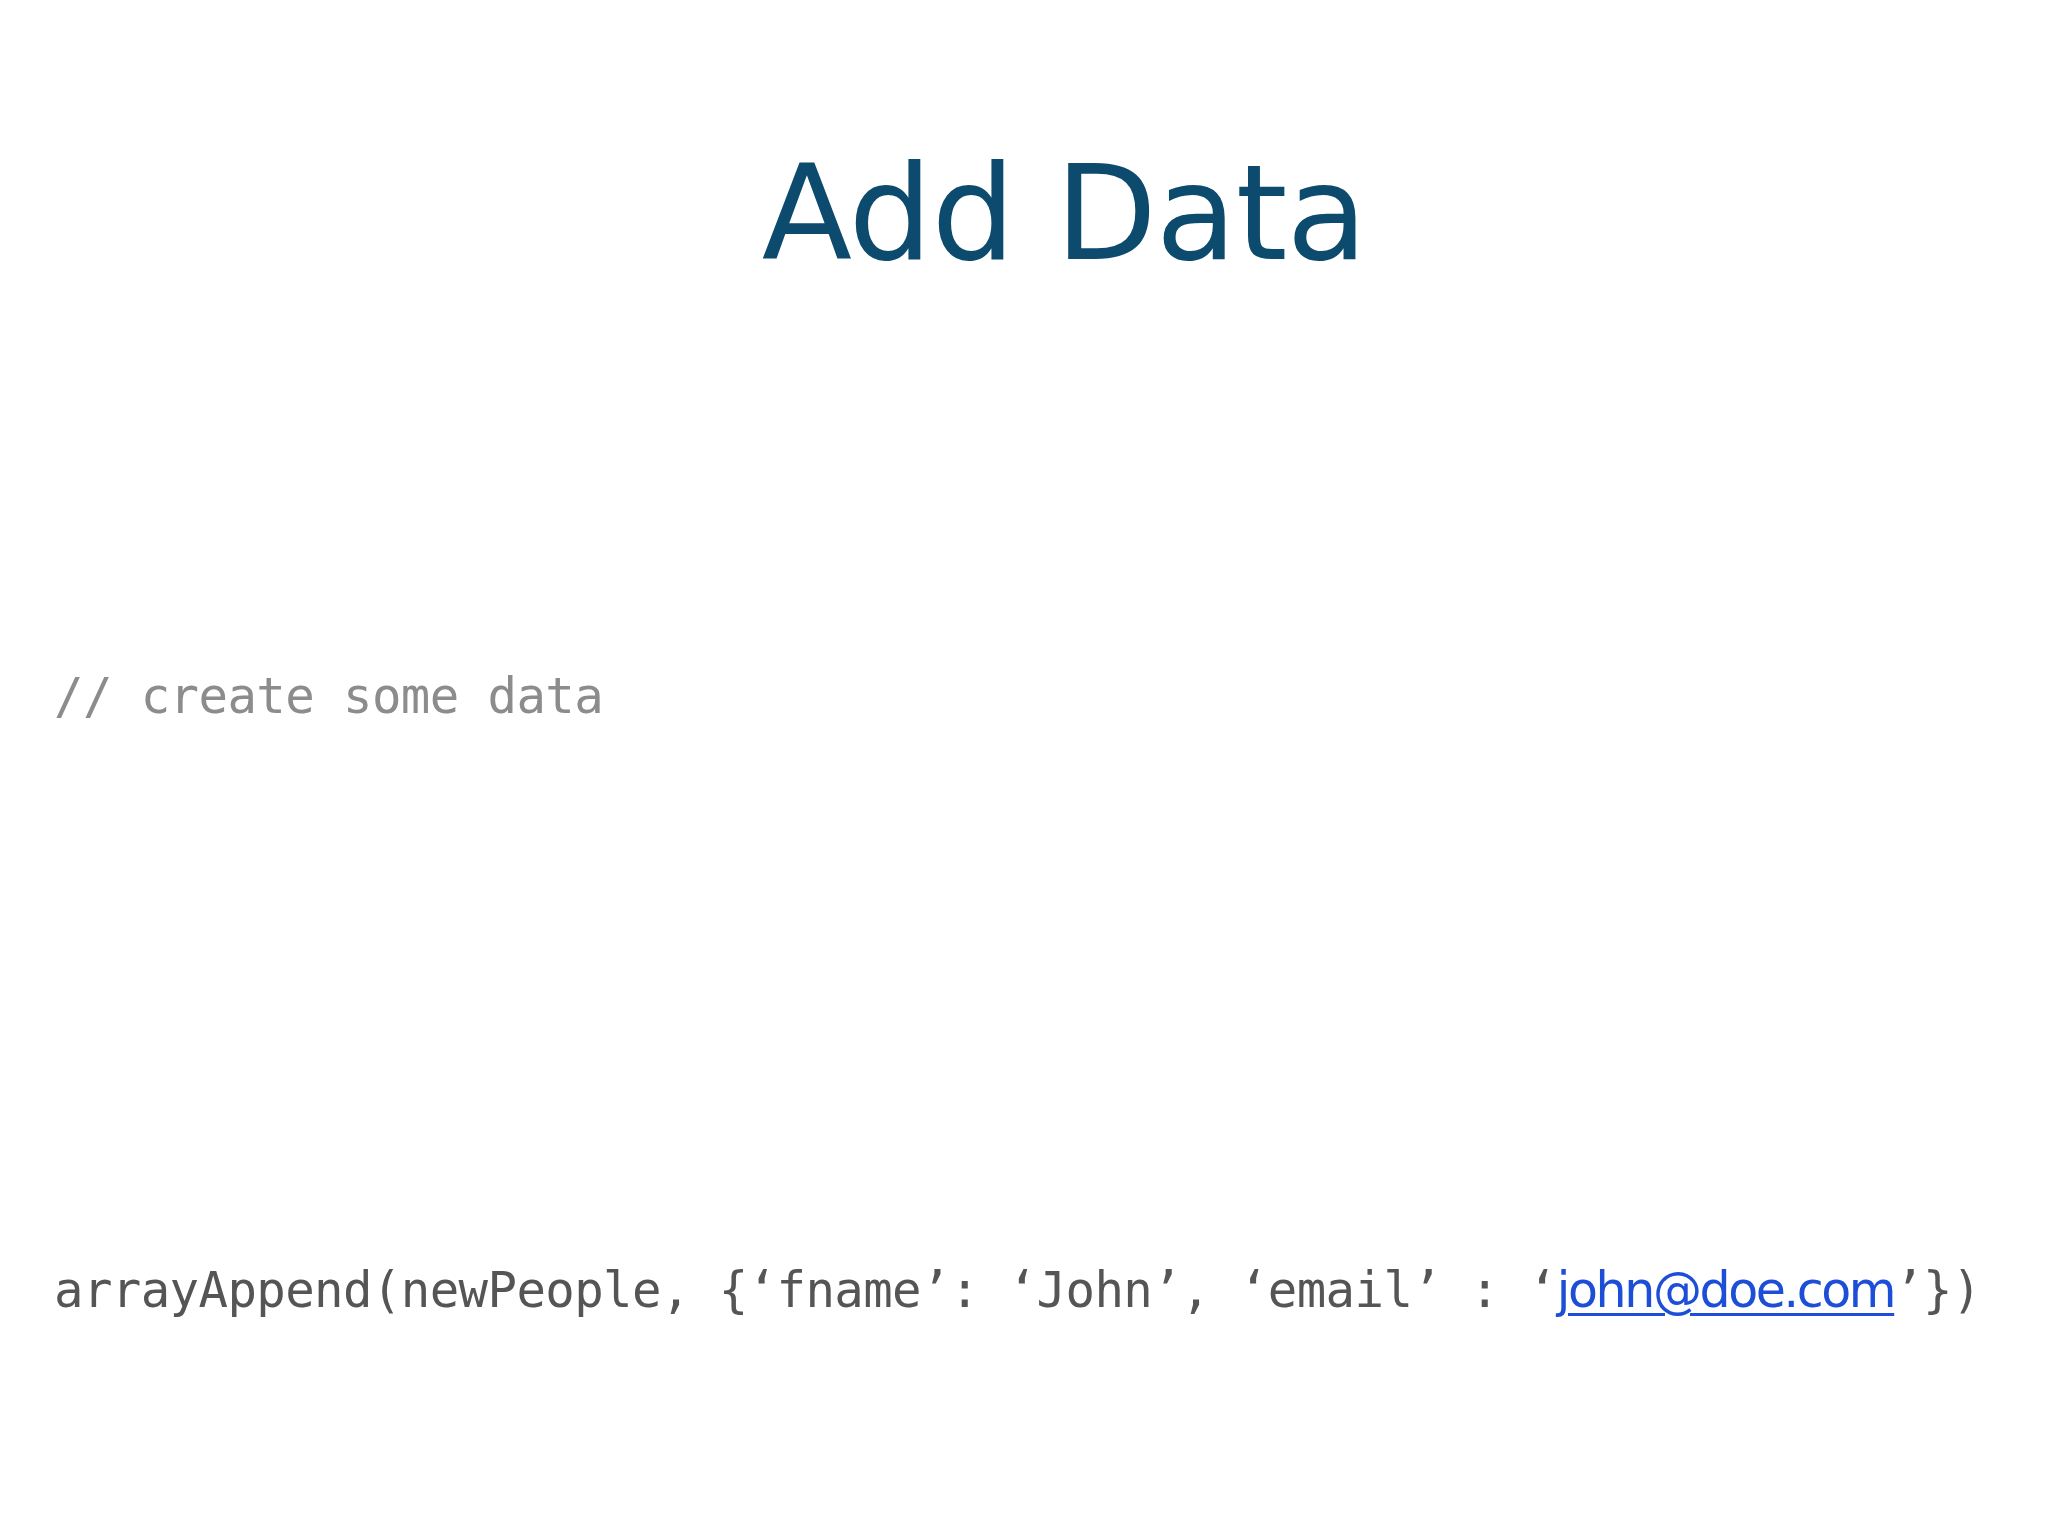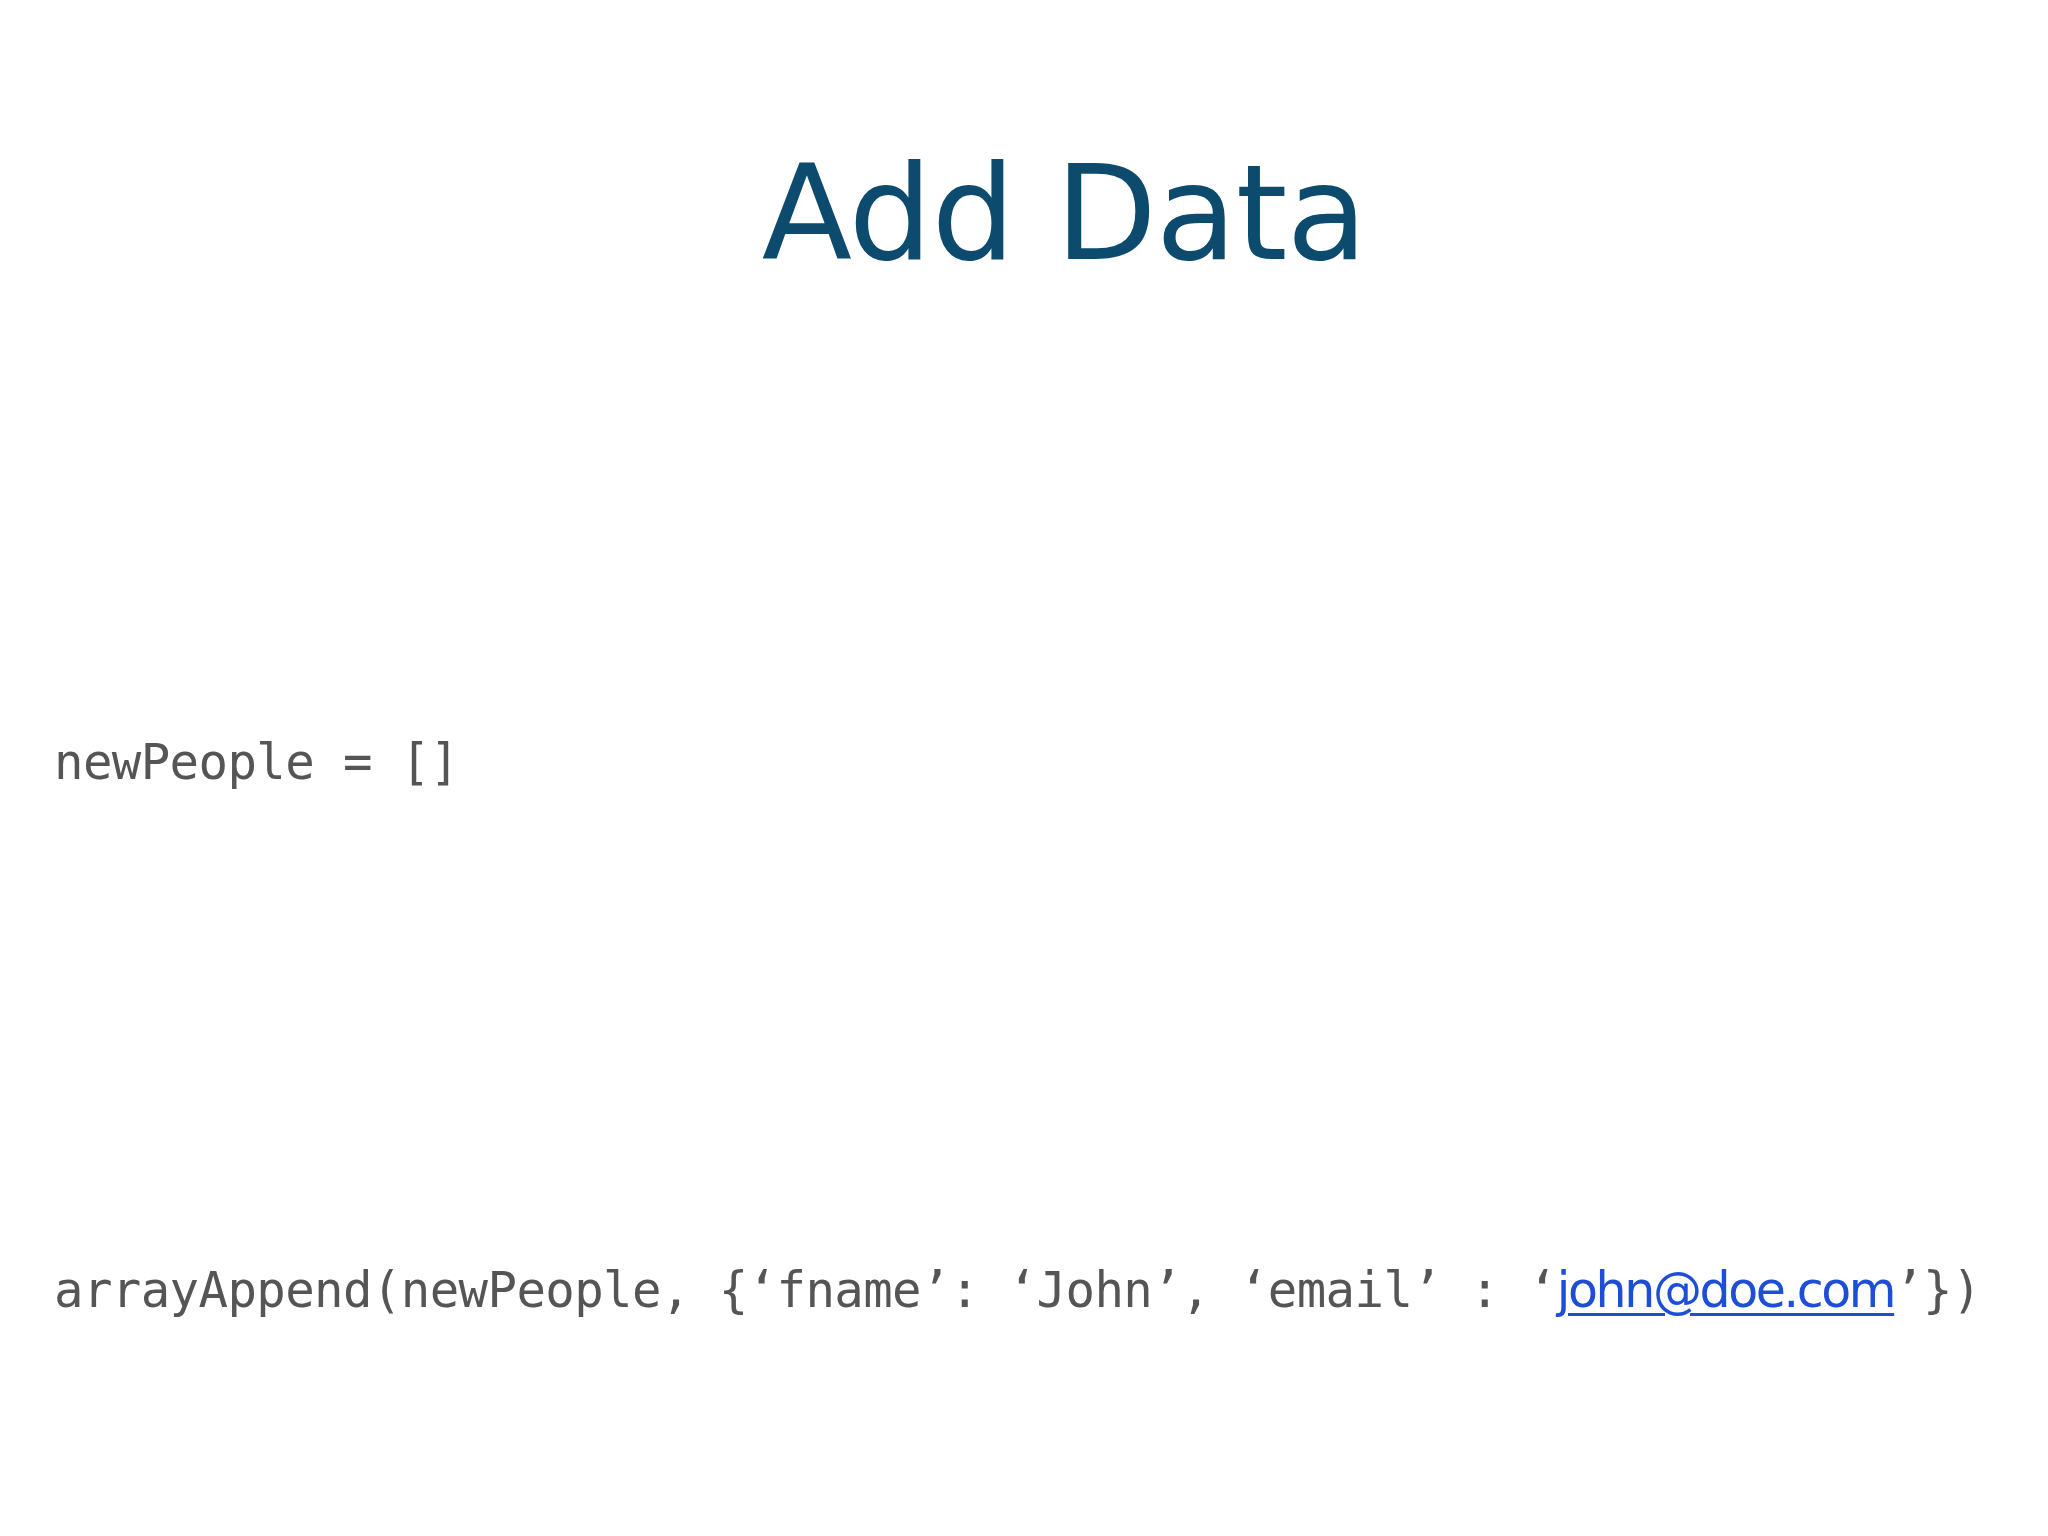--- a/index.html
+++ b/index.html
@@ -82,22 +82,22 @@
 </style>
 </head>
 <body>
 
 <div class="slide">
 
   <div class="slide-title">Add Data</div>
 
   <div class="code-block">
 
+    <div class="code-line comment">// create some data</div>
 
-    <div class="code-line code">newPeople = []</div>
 
     <div class="code-line blank"></div>
 
     <div class="code-line code"><span>arrayAppend(newPeople, {‘fname’: ‘John’, ‘email’ : ‘</span><span class="email-link">john@doe.com</span><span>’})</span></div>
 
     
 
     
 
     

